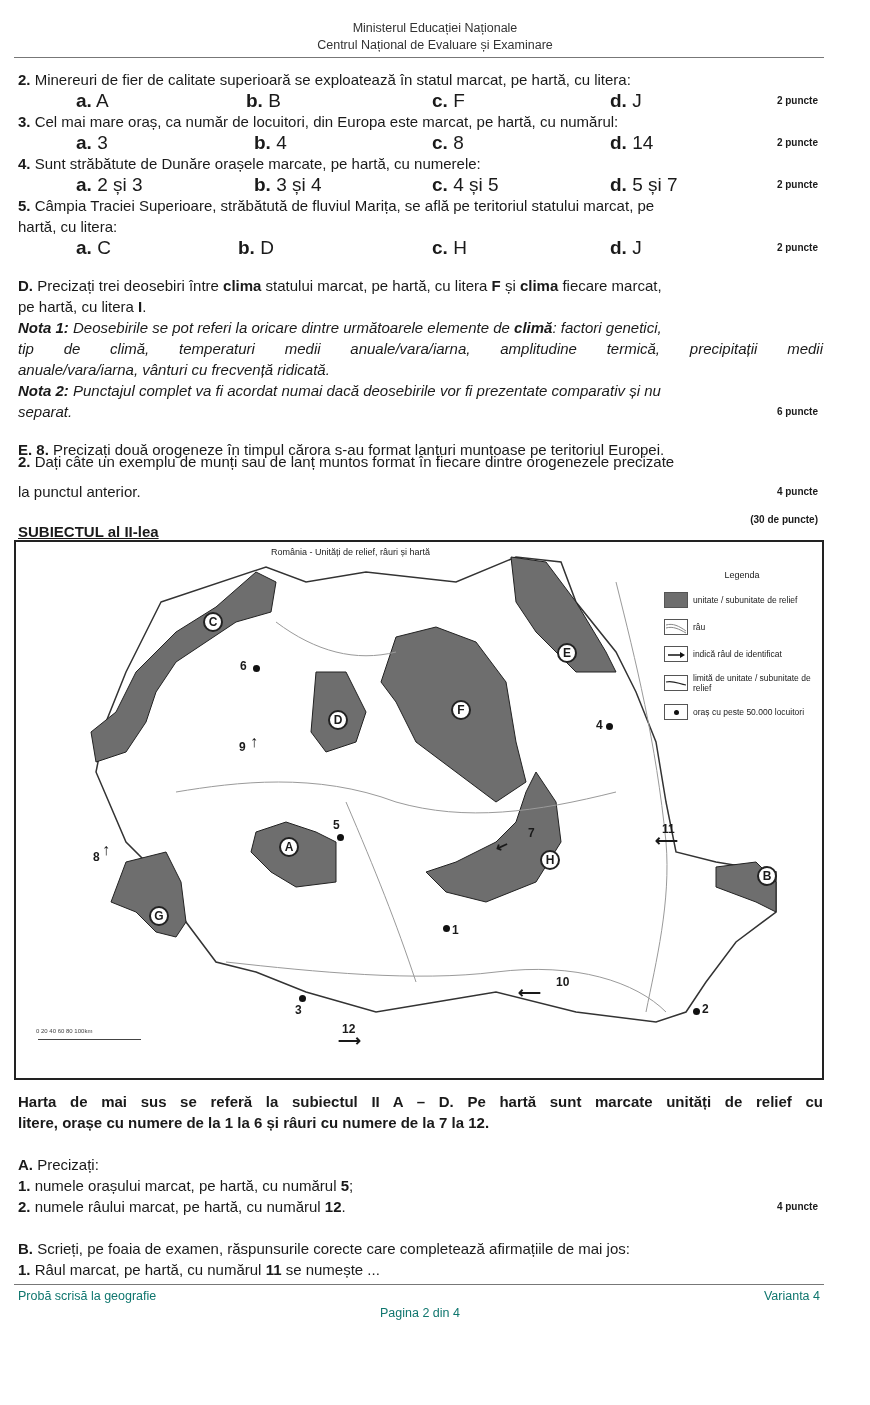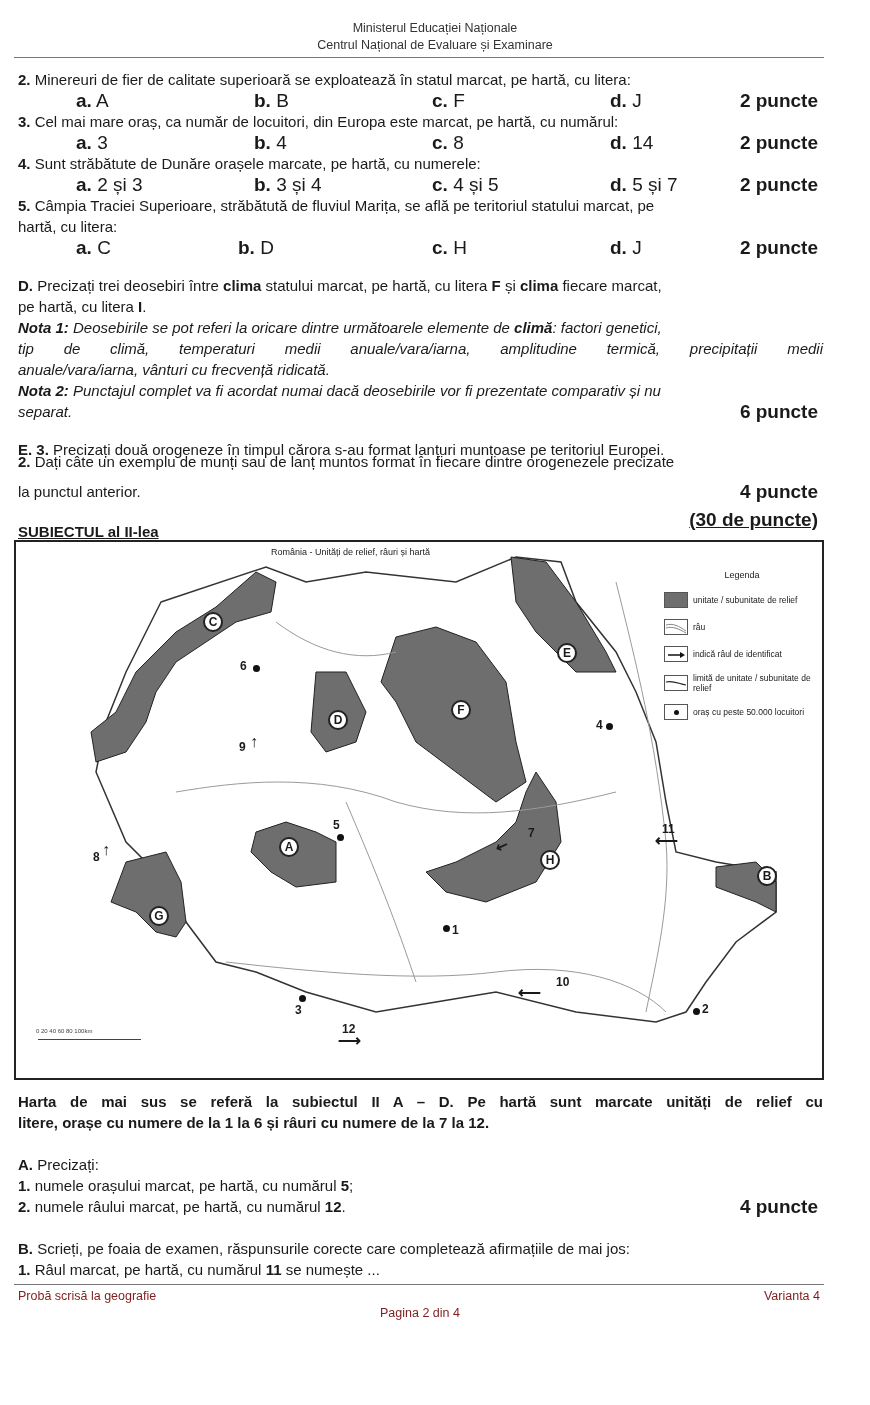--- a/index.html
+++ b/index.html
@@ -4,45 +4,45 @@
 <style>
   html,body{margin:0;padding:0;background:#fff;}
   body{width:870px;height:1405px;position:relative;font-family:"Liberation Sans",sans-serif;color:#1a1a1a;overflow:hidden;}
   .hdr{position:absolute;left:0;width:870px;text-align:center;font-size:12.5px;color:#333;line-height:15px;}
   .hr{position:absolute;left:14px;width:810px;height:0;border-top:1.5px solid #777;}
   .ln{position:absolute;left:18px;width:805px;font-size:15px;line-height:20px;white-space:nowrap;}
   .just{white-space:normal;text-align:justify;text-align-last:justify;}
   .b{font-weight:bold;}
   .it{font-style:italic;}
   .opt{position:absolute;font-size:19px;line-height:20px;}
-  .pts{position:absolute;right:52px;font-size:19px;font-weight:bold;line-height:20px;}
+  .pts{position:absolute;right:52px;font-size:10px;font-weight:bold;line-height:20px;}
   .map{position:absolute;left:14px;top:540px;width:810px;height:540px;border:2px solid #222;box-sizing:border-box;background:#fff;}
   .maptitle{position:absolute;left:255px;top:5px;font-size:9px;color:#222;}
   .legend{position:absolute;left:648px;top:16px;width:156px;}
   .legend .lt{font-size:9px;text-align:center;margin-bottom:12px;margin-top:12px;}
   .li{display:flex;align-items:center;margin-bottom:11px;}
   .sw{width:24px;height:16px;border:1px solid #555;margin-right:5px;flex:none;position:relative;box-sizing:border-box;}
   .li span{font-size:8.5px;line-height:10px;}
   .badge{position:absolute;width:20px;height:20px;border-radius:50%;background:#fff;border:2px solid #222;box-sizing:border-box;font-size:12px;font-weight:bold;text-align:center;line-height:16px;}
   .num{position:absolute;font-size:12px;font-weight:bold;}
   .dot{position:absolute;width:7px;height:7px;border-radius:50%;background:#111;}
   .scale{position:absolute;left:20px;top:486px;font-size:6px;color:#444;}
   .scalebar{position:absolute;left:22px;top:497px;width:103px;border-top:1.5px solid #444;}
-  .foot{position:absolute;font-size:12.5px;color:#7f1d1d;}
+  .foot{position:absolute;font-size:12.5px;color:#0f766e;}
 </style>
 </head>
 <body>
 
 <div class="hdr" style="top:21px">Ministerul Educației Naționale</div>
 <div class="hdr" style="top:38px">Centrul Național de Evaluare și Examinare</div>
 <div class="hr" style="top:57px"></div>
 
 <div class="ln" style="top:70px"><b>2.</b> <span>Minereuri de fier de calitate superioară se exploatează în statul marcat, pe hartă, cu litera:</span></div>
 <div class="opt" style="left:76px;top:91px"><b>a.</b> <span>A</span></div>
-<div class="opt" style="left:254px;top:91px"><b>b.</b> <span>B</span></div>
+<div class="opt" style="left:246px;top:91px"><b>b.</b> <span>B</span></div>
 <div class="opt" style="left:432px;top:91px"><b>c.</b> <span>F</span></div>
 <div class="opt" style="left:610px;top:91px"><b>d.</b> <span>J</span></div>
 <div class="pts" style="top:91px">2 puncte</div>
 
 <div class="ln" style="top:112px"><b>3.</b> <span>Cel mai mare oraș, ca număr de locuitori, din Europa este marcat, pe hartă, cu numărul:</span></div>
 <div class="opt" style="left:76px;top:133px"><b>a.</b> <span>3</span></div>
 <div class="opt" style="left:254px;top:133px"><b>b.</b> <span>4</span></div>
 <div class="opt" style="left:432px;top:133px"><b>c.</b> <span>8</span></div>
 <div class="opt" style="left:610px;top:133px"><b>d.</b> <span>14</span></div>
 <div class="pts" style="top:133px">2 puncte</div>
@@ -64,27 +64,27 @@
 
 <div class="ln" style="top:276px"><b>D.</b><span> Precizați trei deosebiri între </span><b>clima</b><span> statului marcat, pe hartă, cu litera </span><b>F</b><span> și </span><b>clima</b><span> fiecare marcat,</span></div>
 <div class="ln" style="top:297px"><span>pe hartă, cu litera </span><b>I</b><span>.</span></div>
 <div class="ln it" style="top:318px"><b>Nota 1:</b><span> Deosebirile se pot referi la oricare dintre următoarele elemente de </span><b>climă</b><span>: factori genetici,</span></div>
 <div class="ln it just" style="top:339px">tip de climă, temperaturi medii anuale/vara/iarna, amplitudine termică, precipitații medii</div>
 <div class="ln it" style="top:360px">anuale/vara/iarna, vânturi cu frecvență ridicată.</div>
 <div class="ln it" style="top:381px"><b>Nota 2:</b><span> Punctajul complet va fi acordat numai dacă deosebirile vor fi prezentate comparativ și nu</span></div>
 <div class="ln it" style="top:402px">separat.</div>
 <div class="pts" style="top:402px">6 puncte</div>
 
-<div class="ln" style="top:440px"><b>E. 3.</b><span> Precizați două orogeneze în timpul cărora s-au format lanțuri muntoase pe teritoriul Europei.</span></div>
+<div class="ln" style="top:440px"><b>E. 8.</b><span> Precizați două orogeneze în timpul cărora s-au format lanțuri muntoase pe teritoriul Europei.</span></div>
 <div class="ln" style="top:452px"><b>2.</b><span> Dați câte un exemplu de munți sau de lanț muntos format în fiecare dintre orogenezele precizate</span></div>
 <div class="ln" style="top:482px">la punctul anterior.</div>
 <div class="pts" style="top:482px">4 puncte</div>
 
 <div class="ln b" style="top:522px;text-decoration:underline">SUBIECTUL al II-lea</div>
-<div class="pts" style="top:510px;text-decoration:underline;font-weight:bold">(30 de puncte)</div>
+<div class="pts" style="top:510px;font-weight:bold">(30 de puncte)</div>
 
 <div class="map">
   <svg width="806" height="536" viewBox="0 0 806 536" style="position:absolute;left:0;top:0">
 
     <path d="M145,60 L250,25 L290,40 L350,30 L440,40 L500,15 L545,20 L560,60 L600,110 L620,150 L640,200 L650,260 L660,310 L700,320 L760,330 L760,370 L720,400 L690,440 L670,470 L640,480 L560,470 L480,450 L420,460 L360,470 L290,450 L240,430 L200,420 L170,380 L150,340 L110,300 L80,230 L90,180 L110,130 Z" fill="none" stroke="#333" stroke-width="1.5"></path>
 
     <g fill="#6e6e6e" stroke="#222" stroke-width="1">
       <path d="M240,30 L260,40 L255,70 L220,80 L190,100 L160,120 L140,150 L130,180 L110,210 L80,220 L75,190 L100,170 L120,130 L160,90 L200,65 Z"></path>
       <path d="M300,130 L330,130 L350,170 L340,200 L310,210 L295,190 Z"></path>
       <path d="M495,15 L530,20 L560,60 L590,110 L600,130 L560,130 L540,110 L520,90 L500,60 Z"></path>

